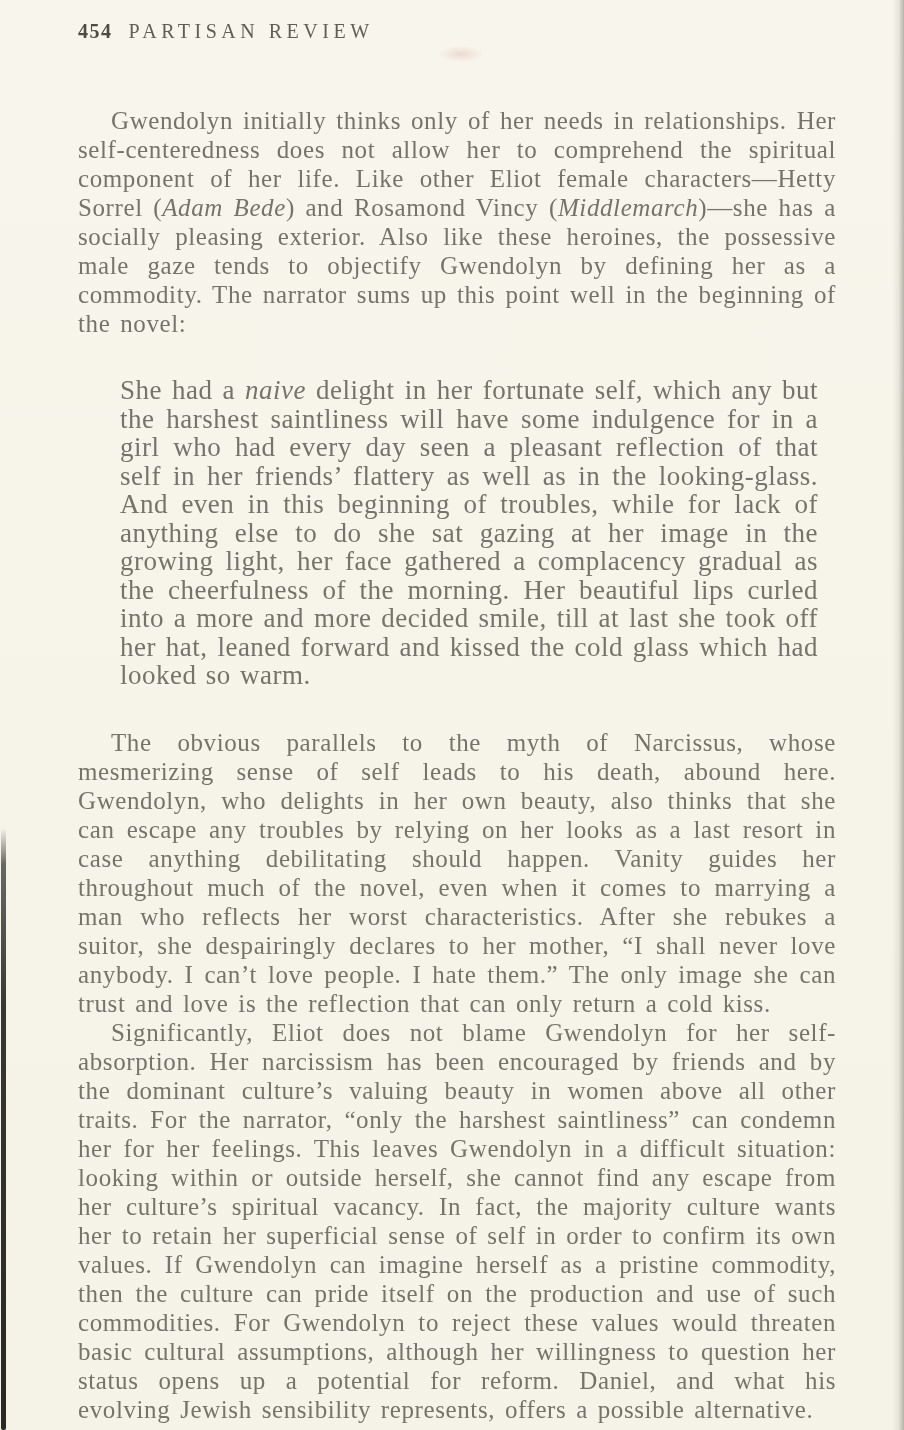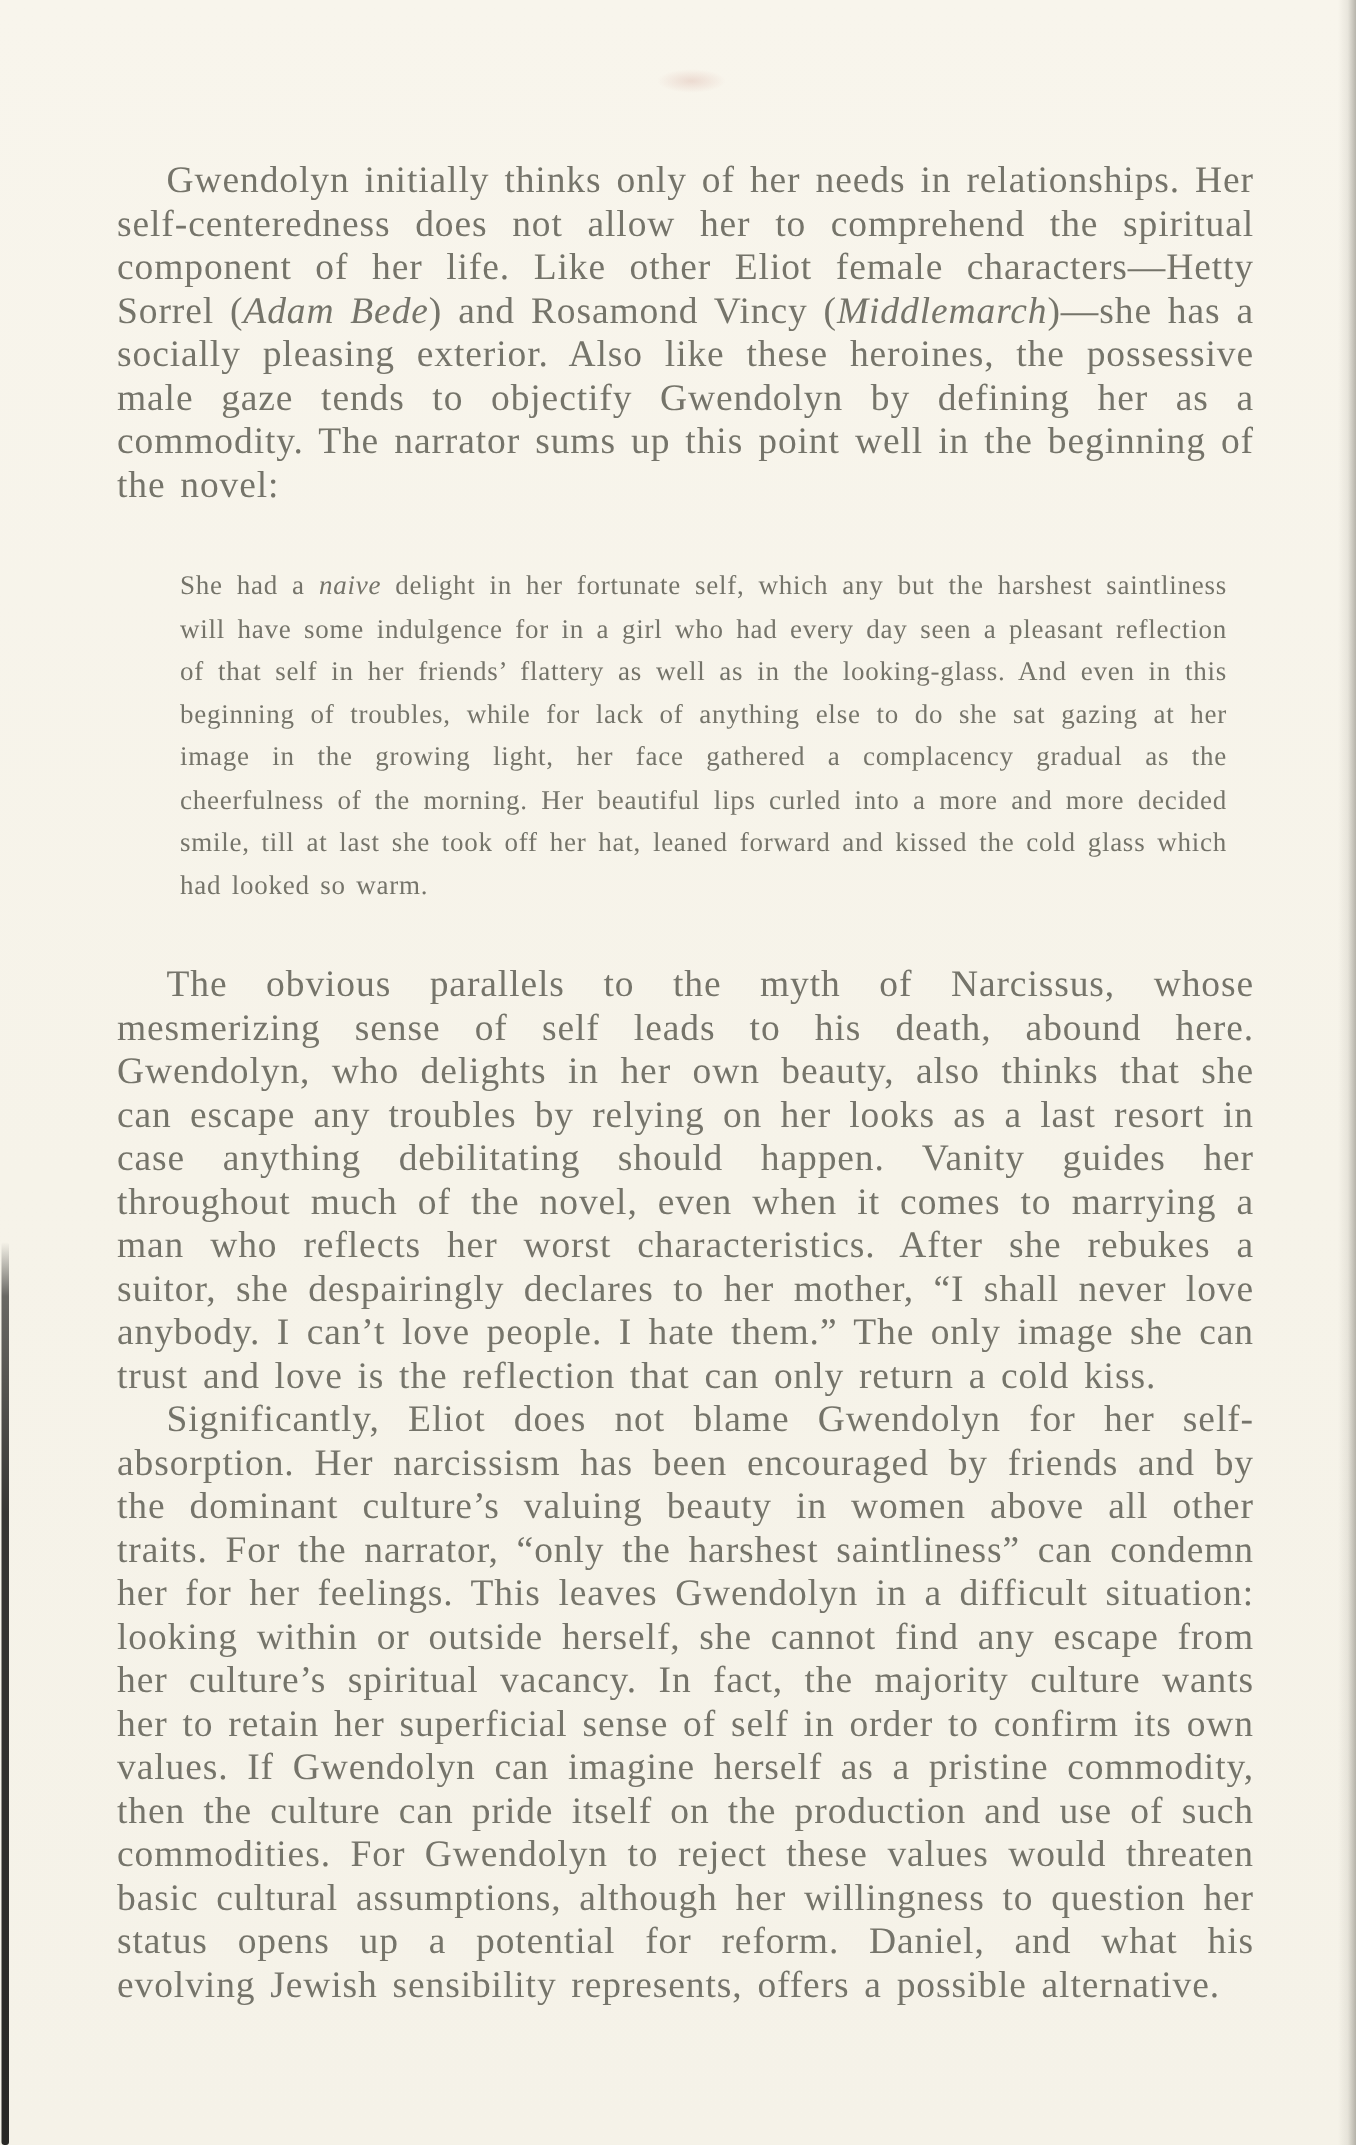--- a/index.html
+++ b/index.html
@@ -48,21 +48,21 @@
     line-height: 29px;
     text-align: justify;
     letter-spacing: 0.6px;
     word-spacing: 3px;
   }
   .body-text p.indent {
     text-indent: 33px;
   }
   blockquote.excerpt {
     margin: 38px 18px 38px 42px; 
-    font-size: 18px;
+    font-size: 27px;
     line-height: 28.5px;
     text-align: justify;
     letter-spacing: 0.5px;
     word-spacing: 2px;
   }
   i { font-style: italic; }
   
   .edge-shadow-right {
     position: absolute;
     top: 0;
@@ -90,20 +90,23 @@
     height: 16px;
     background: radial-gradient(ellipse at center, rgba(205,150,138,0.28) 0%, rgba(205,150,138,0) 70%);
     pointer-events: none;
   }
 </style>
 </head>
 <body>
 
 <div class="page">
 
+  <div class="running-head">
+    <span class="page-number">454</span><span class="journal-title">PARTISAN REVIEW</span>
+  </div>
 
   <div class="body-text">
 
     <p class="indent"><span>Gwendolyn initially thinks only of her needs in relationships. Her self-centeredness does not allow her to comprehend the spiritual component of her life. Like other Eliot female characters—Hetty Sorrel (</span><i>Adam Bede</i><span>) and Rosamond Vincy (</span><i>Middlemarch</i><span>)—she has a socially pleasing exterior. Also like these heroines, the possessive male gaze tends to objectify Gwendolyn by defining her as a commodity. The narrator sums up this point well in the beginning of the novel:</span></p>
 
     <blockquote class="excerpt"><span>She had a </span><i>naive</i><span> delight in her fortunate self, which any but the harshest saintliness will have some indulgence for in a girl who had every day seen a pleasant reflection of that self in her friends’ flattery as well as in the looking-glass. And even in this beginning of troubles, while for lack of anything else to do she sat gazing at her image in the growing light, her face gathered a complacency gradual as the cheerfulness of the morning. Her beautiful lips curled into a more and more decided smile, till at last she took off her hat, leaned forward and kissed the cold glass which had looked so warm.</span></blockquote>
 
     <p class="indent">The obvious parallels to the myth of Narcissus, whose mesmerizing sense of self leads to his death, abound here. Gwendolyn, who delights in her own beauty, also thinks that she can escape any troubles by relying on her looks as a last resort in case anything debilitating should happen. Vanity guides her throughout much of the novel, even when it comes to marrying a man who reflects her worst characteristics. After she rebukes a suitor, she despairingly declares to her mother, “I shall never love anybody. I can’t love people. I hate them.” The only image she can trust and love is the reflection that can only return a cold kiss.</p>
 
     <p class="indent">Significantly, Eliot does not blame Gwendolyn for her self-absorption. Her narcissism has been encouraged by friends and by the dominant culture’s valuing beauty in women above all other traits. For the narrator, “only the harshest saintliness” can condemn her for her feelings. This leaves Gwendolyn in a difficult situation: looking within or outside herself, she cannot find any escape from her culture’s spiritual vacancy. In fact, the majority culture wants her to retain her superficial sense of self in order to confirm its own values. If Gwendolyn can imagine herself as a pristine commodity, then the culture can pride itself on the production and use of such commodities. For Gwendolyn to reject these values would threaten basic cultural assumptions, although her willingness to question her status opens up a potential for reform. Daniel, and what his evolving Jewish sensibility represents, offers a possible alternative.</p>

